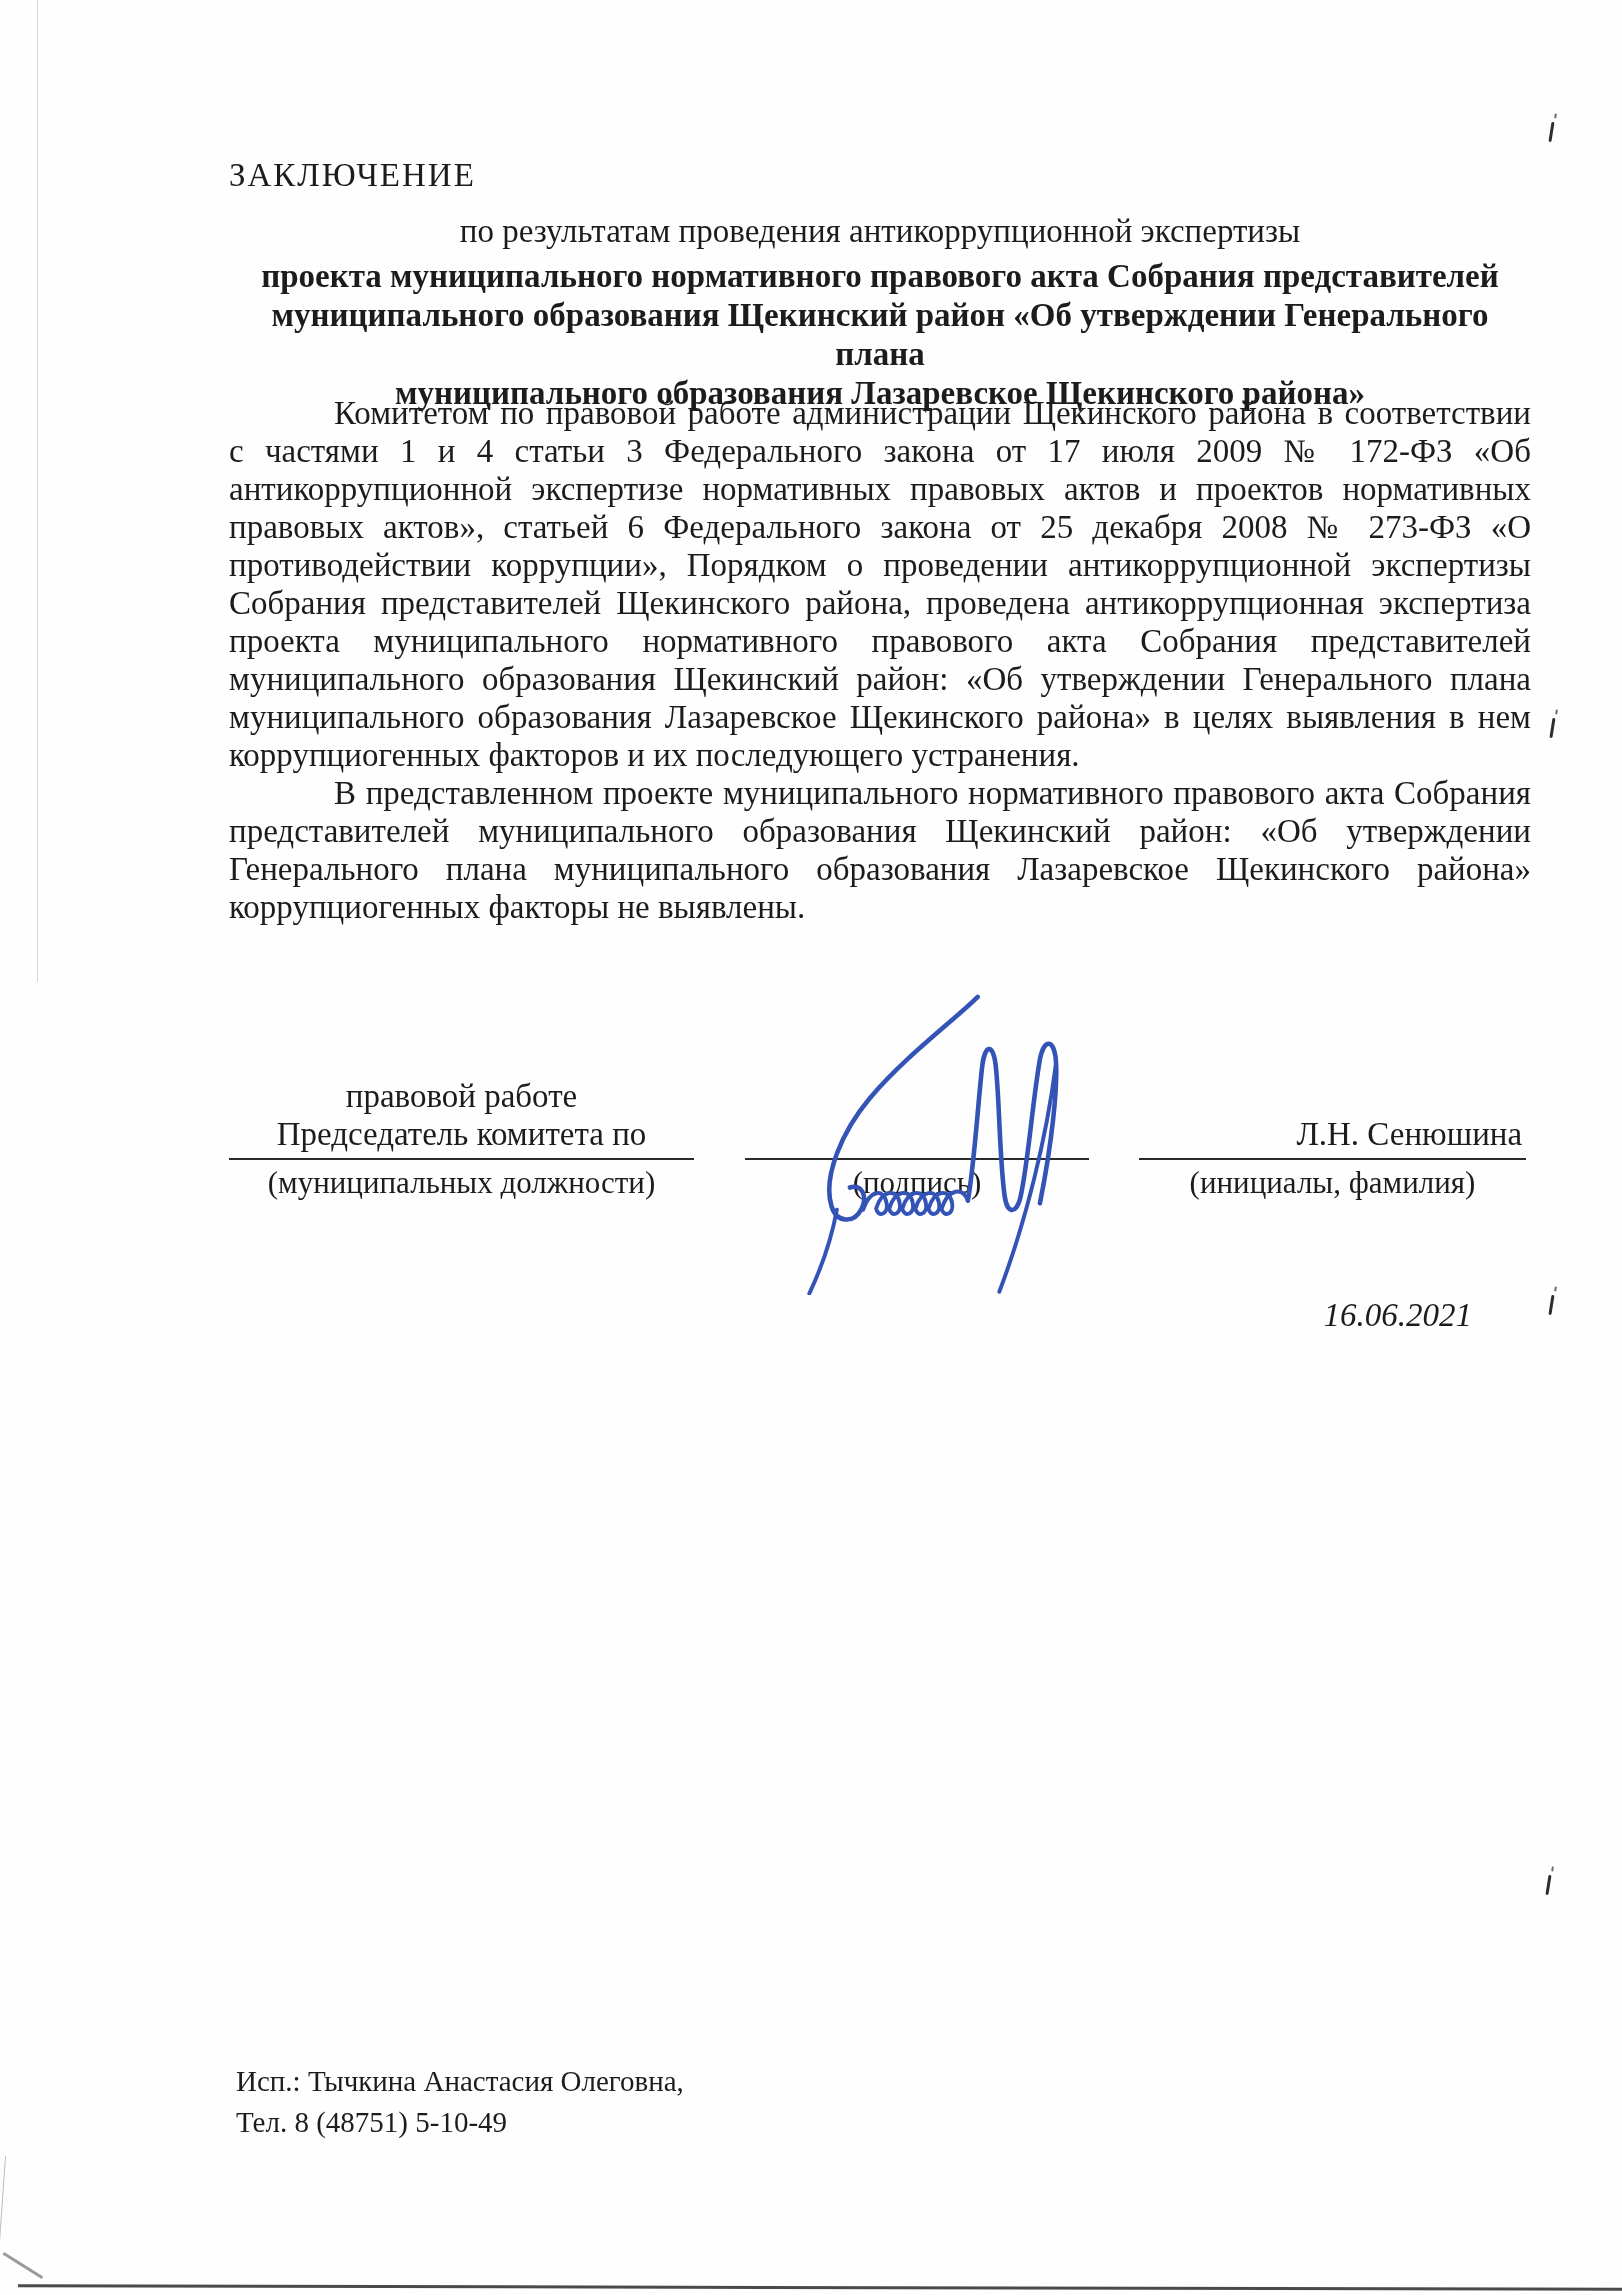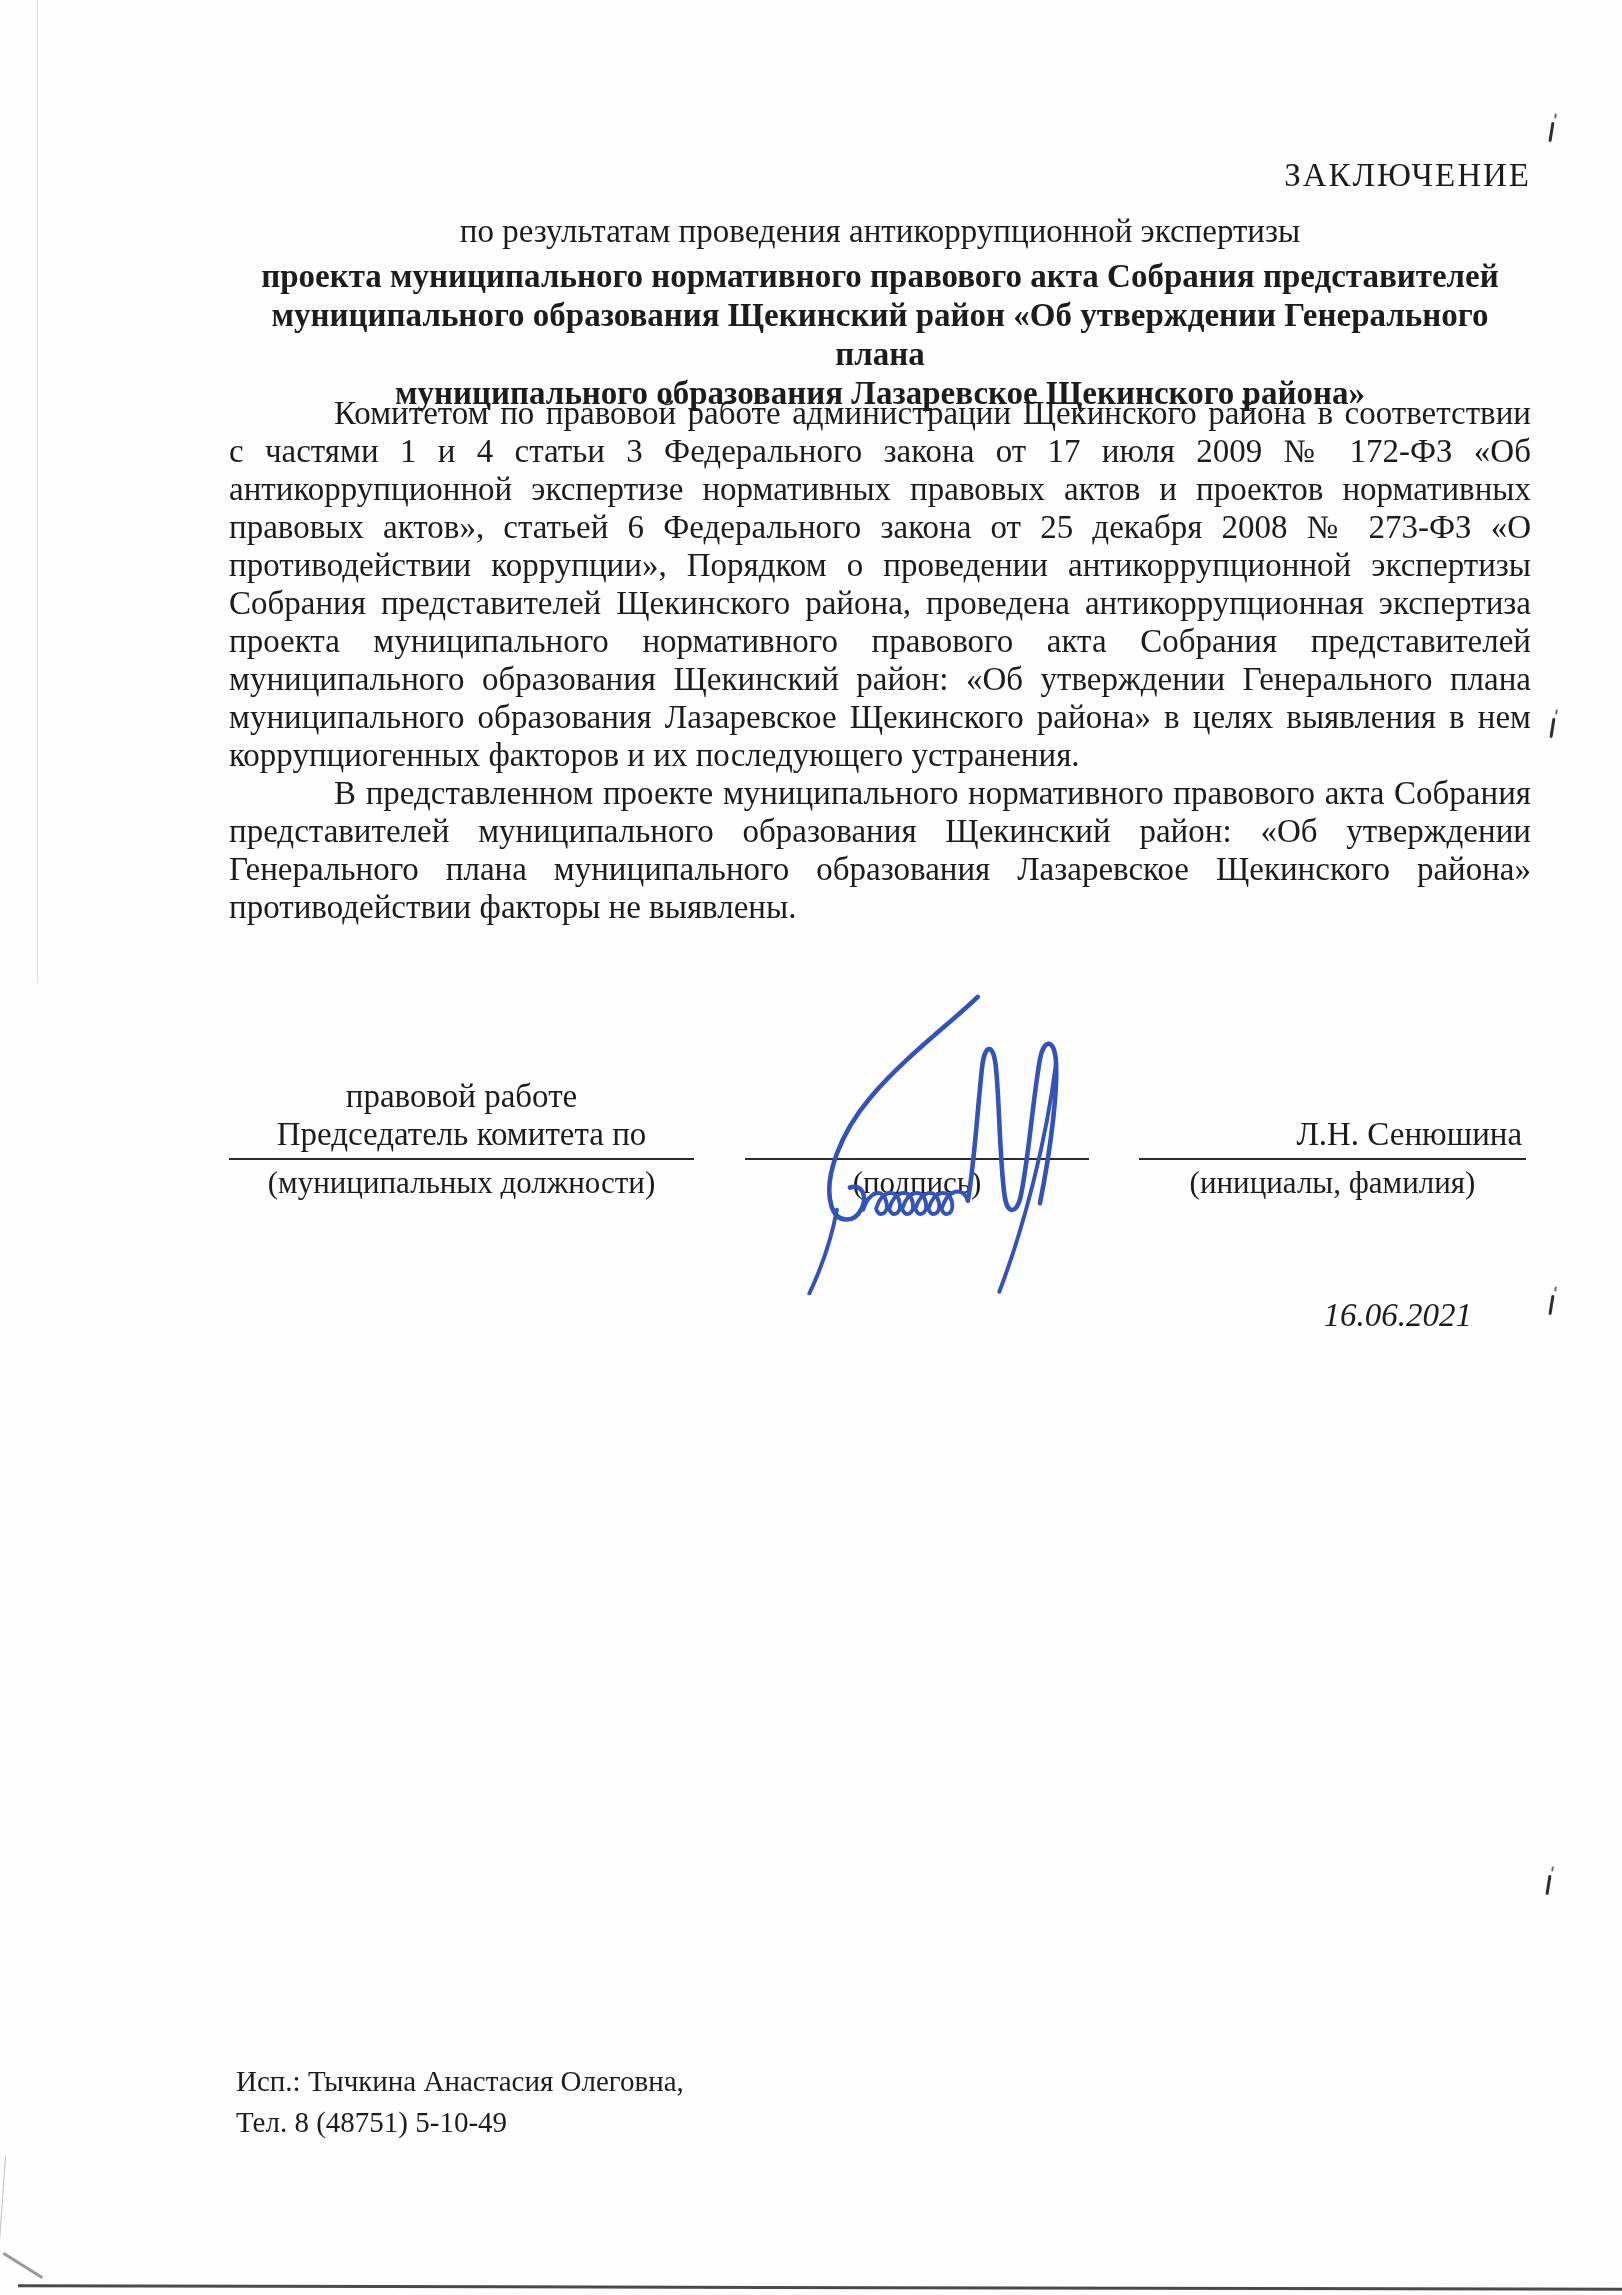--- a/index.html
+++ b/index.html
@@ -7,21 +7,21 @@
     position:relative;
     width:1623px;height:2295px;
     background:#fefefe;
     overflow:hidden;
     font-family:"Liberation Serif","DejaVu Serif",serif;
     color:#1c1c1c;
   }
   
   .doc-title{
     position:absolute;left:229px;top:156px;width:1302px;
-    text-align:right;font-size:33px;letter-spacing:2px;line-height:39px;
+    text-align:left;font-size:33px;letter-spacing:2px;line-height:39px;
   }
   .doc-subtitle{
     position:absolute;left:229px;top:212px;width:1302px;
     text-align:center;font-size:33px;line-height:38px;
   }
   .doc-subject{
     position:absolute;left:229px;top:257px;width:1302px;
     text-align:center;font-size:33px;font-weight:700;line-height:39px;
   }
   
@@ -81,21 +81,21 @@
     <div class="body-line">правовых актов», статьей 6 Федерального закона от 25 декабря 2008 № 273-ФЗ «О</div>
     <div class="body-line">противодействии коррупции», Порядком о проведении антикоррупционной экспертизы</div>
     <div class="body-line">Собрания представителей Щекинского района, проведена антикоррупционная экспертиза</div>
     <div class="body-line">проекта муниципального нормативного правового акта Собрания представителей</div>
     <div class="body-line">муниципального образования Щекинский район: «Об утверждении Генерального плана</div>
     <div class="body-line">муниципального образования Лазаревское Щекинского района» в целях выявления в нем</div>
     <div class="body-line last">коррупциогенных факторов и их последующего устранения.</div>
     <div class="body-line indent">В представленном проекте муниципального нормативного правового акта Собрания</div>
     <div class="body-line">представителей муниципального образования Щекинский район: «Об утверждении</div>
     <div class="body-line">Генерального плана муниципального образования Лазаревское Щекинского района»</div>
-    <div class="body-line last">противодействии факторы не выявлены.</div>
+    <div class="body-line last">коррупциогенных факторы не выявлены.</div>
   </div>
 
   <div class="sig-col col-position">
     <div>правовой работе</div>
     <div>Председатель комитета по</div>
     <div class="rule"></div>
     <div class="sig-caption">(муниципальных должности)</div>
   </div>
 
   <div class="sig-col col-sign">

